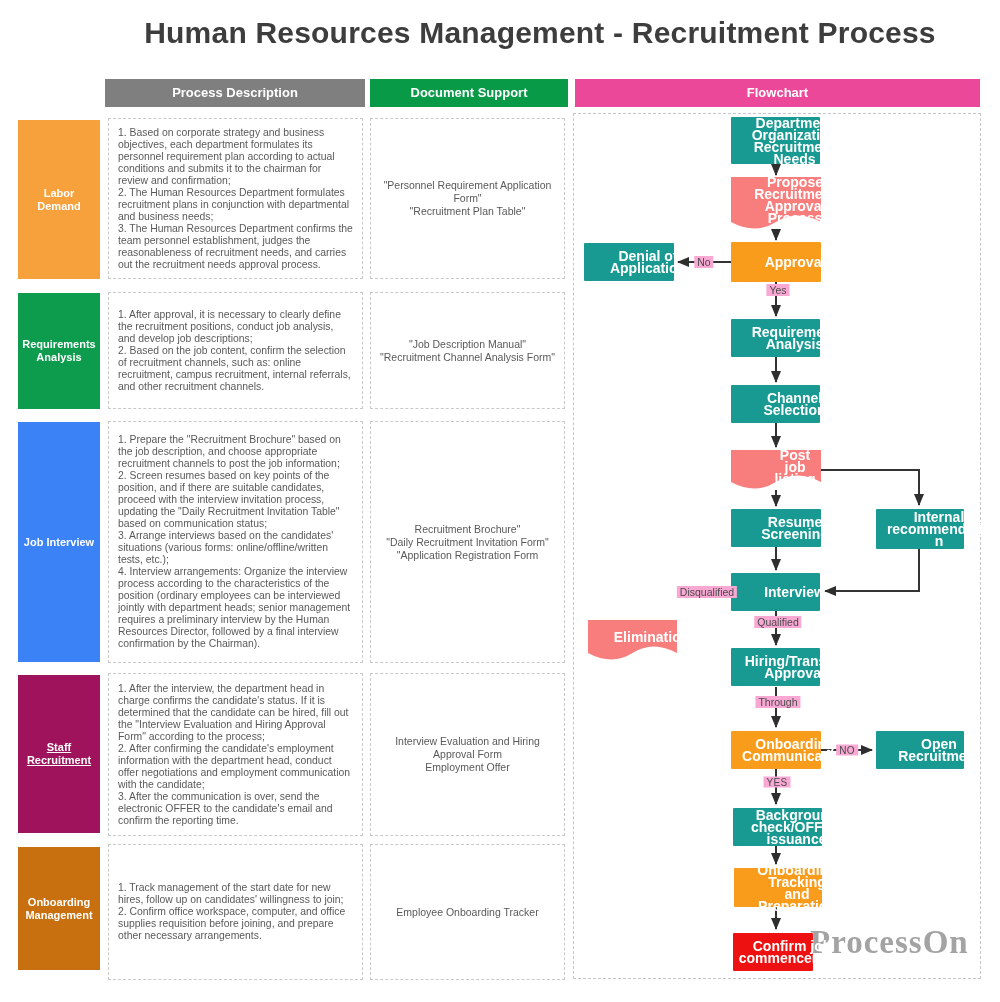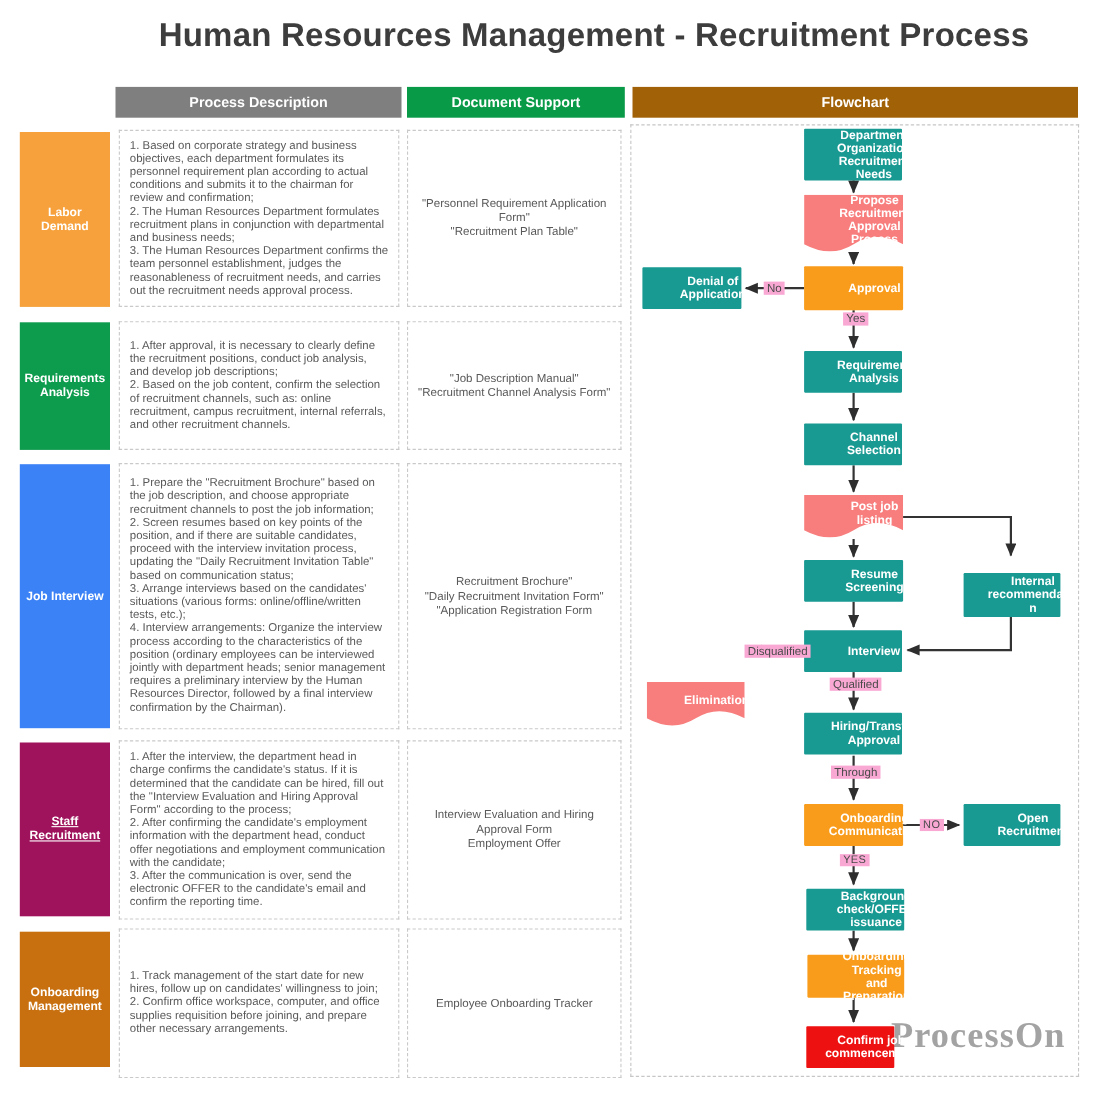--- a/index.html
+++ b/index.html
@@ -30,21 +30,21 @@
     box-sizing:border-box;display:flex;align-items:center;justify-content:center;text-align:center;
     padding:4px 8px;font-size:10.5px;line-height:13px;color:#595959;white-space:pre-line;z-index:1;
   }
   .flow-area{
     position:absolute;left:573px;top:113px;width:408px;height:866px;
     border:1px dashed #c6c6c6;background:#fff;box-sizing:border-box;z-index:0;
   }
   #edge-svg{position:absolute;left:0;top:0;width:1000px;height:1002px;z-index:3;pointer-events:none;}
   .flow-node{
     position:absolute;display:flex;align-items:center;justify-content:center;text-align:center;
-    color:#ffffff;font-size:11px;font-weight:600;line-height:12px;white-space:pre-line;
+    color:#ffffff;font-size:14px;font-weight:600;line-height:12px;white-space:pre-line;
     box-sizing:border-box;z-index:4;border-radius:1px;padding-left:38px;
   }
   .flow-node.document{background:transparent!important;}
   .flow-node.document svg{position:absolute;left:0;top:0;width:100%;height:100%;}
   .flow-node.document .node-label{position:relative;z-index:1;padding-bottom:9px;}
   .edge-label{
     position:absolute;transform:translate(-50%,-50%);background:#f9a8d4;padding:0 3px;
     font-size:10.5px;color:#4a4a4a;z-index:5;white-space:nowrap;
   }
   .edge-label.caps{font-size:10px;letter-spacing:.3px;}
@@ -54,21 +54,21 @@
   }
 </style>
 </head>
 <body>
 
 <div class="page-title">Human Resources Management - Recruitment Process</div>
 
 <div id="headers">
     <div class="col-header" style="left: 105px; width: 260px; background: rgb(127, 127, 127);">Process Description</div>
     <div class="col-header" style="left: 370px; width: 198px; background: rgb(8, 154, 71);">Document Support</div>
-    <div class="col-header" style="left: 575px; width: 405px; background: #a16207;">Flowchart</div>
+    <div class="col-header" style="left: 575px; width: 405px; background: #ec4899;">Flowchart</div>
   </div>
 
 <div id="rows">
     <div class="row-label" style="top: 120px; height: 159px; background: rgb(246, 161, 60);">Labor
 Demand</div>
     <div class="desc-box" style="top: 118px; height: 161px;">1. Based on corporate strategy and business objectives, each department formulates its personnel requirement plan according to actual conditions and submits it to the chairman for review and confirmation;
 2. The Human Resources Department formulates recruitment plans in conjunction with departmental and business needs;
 3. The Human Resources Department confirms the team personnel establishment, judges the reasonableness of recruitment needs, and carries out the recruitment needs approval process.</div>
     <div class="doc-box" style="top: 118px; height: 161px;">"Personnel Requirement Application
 Form"
@@ -146,21 +146,21 @@
 Application</span></div>
     <div class="flow-node" style="left: 731px; top: 319px; width: 89px; height: 38px; background: rgb(24, 154, 147);"><span class="node-label">Requirement
 Analysis</span></div>
     <div class="flow-node" style="left: 731px; top: 385px; width: 89px; height: 38px; background: rgb(24, 154, 147);"><span class="node-label">Channel
 Selection</span></div>
     <div class="flow-node document" style="left: 731px; top: 450px; width: 90px; height: 42px;"><svg viewBox="0 0 90 42" preserveAspectRatio="none">
         <path d="M0,0 H90 V32 Q65.7,19 45,32 T0,32 Z" fill="#f87e7e"></path>
       </svg><span class="node-label">Post job listing</span></div>
     <div class="flow-node" style="left: 731px; top: 509px; width: 90px; height: 38px; background: rgb(24, 154, 147);"><span class="node-label">Resume
 Screening</span></div>
-    <div class="flow-node" style="left: 876px; top: 509px; width: 88px; height: 40px; background: rgb(24, 154, 147); margin-top: 12px;"><span class="node-label">Internal
+    <div class="flow-node" style="left: 876px; top: 509px; width: 88px; height: 40px; background: rgb(24, 154, 147);"><span class="node-label">Internal
 recommendatio
 n</span></div>
     <div class="flow-node" style="left: 731px; top: 573px; width: 89px; height: 38px; background: rgb(24, 154, 147);"><span class="node-label">Interview</span></div>
     <div class="flow-node document" style="left: 588px; top: 572px; width: 89px; height: 43px; margin-top: 48px;"><svg viewBox="0 0 89 43" preserveAspectRatio="none">
         <path d="M0,0 H89 V33 Q65.0,20 44.5,33 T0,33 Z" fill="#f87e7e"></path>
       </svg><span class="node-label">Elimination</span></div>
     <div class="flow-node" style="left: 731px; top: 648px; width: 89px; height: 38px; background: rgb(24, 154, 147);"><span class="node-label">Hiring/Transfer
 Approval</span></div>
     <div class="flow-node" style="left: 731px; top: 731px; width: 90px; height: 38px; background: rgb(249, 156, 28);"><span class="node-label">Onboarding
 Communication</span></div>

